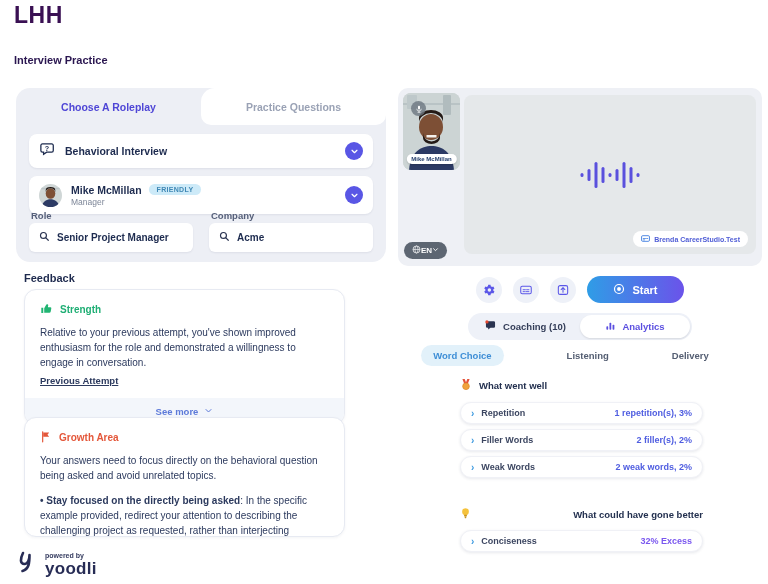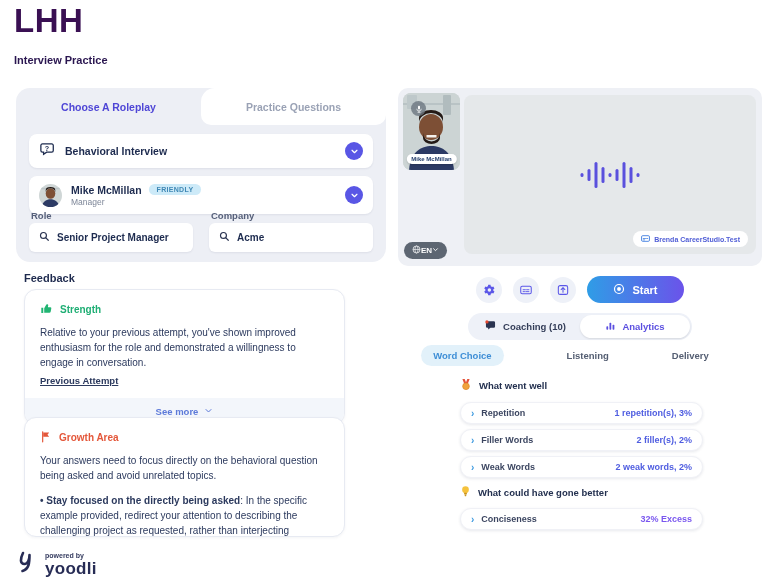--- a/index.html
+++ b/index.html
@@ -1,21 +1,21 @@
 <!DOCTYPE html>
 <html><head>
 <meta charset="utf-8">
 <style>
   * { margin:0; padding:0; box-sizing:border-box; }
   html,body { background:#fff; }
   body { font-family:"Liberation Sans", sans-serif; }
   #app { position:relative; width:768px; height:584px; background:#ffffff; overflow:hidden; color:#1e2a4e; }
 
   
-  .lhh-logo { position:absolute; left:14px; top:2px; font-size:33px; font-weight:900; color:#3a1053; letter-spacing:.5px; }
+  .lhh-logo { position:absolute; left:14px; top:2px; font-size:23px; font-weight:900; color:#3a1053; letter-spacing:.5px; }
   .page-title { position:absolute; left:14px; top:54px; font-size:11px; font-weight:700; color:#2a1650; }
 
   
   .config-panel { position:absolute; left:16px; top:88px; width:370px; height:174px; background:#edeff5; border-radius:14px; }
   .cfg-tabs { position:absolute; left:0; top:0; width:100%; height:37px; display:flex; }
   .cfg-tab { flex:1; display:flex; align-items:center; justify-content:center; font-size:10.5px; cursor:pointer; }
   .cfg-tab.inactive { background:#fff; border-radius:14px 10px 10px 10px; color:#9aa2b5; font-weight:600; }
   .cfg-tab.active { color:#4f46d6; font-weight:700; }
   .card-row { position:absolute; left:13px; right:13px; background:#fff; border-radius:8px; box-shadow:0 1px 2px rgba(25,39,80,.08); display:flex; align-items:center; padding:0 10px; }
   .row-scenario { top:46px; height:34px; gap:9px; }
@@ -74,21 +74,21 @@
   .subtab.selected { background:#e2f1fa; color:#3e8ed6; font-weight:700; border-radius:12px; padding:5px 12px; }
 
   
   .sections { position:absolute; left:460px; top:378px; width:243px; }
   .sec-heading { display:flex; align-items:center; gap:7px; font-size:9.5px; font-weight:700; color:#23304f; margin-bottom:9px; }
   .metric { background:#fff; border:1px solid #f0f1f6; border-radius:11px; height:22px; display:flex; align-items:center; padding:0 10px; margin-bottom:5px; box-shadow:0 1px 3px rgba(25,39,80,.10); font-size:9px; cursor:pointer; }
   .metric .chev { color:#3f9be0; font-weight:700; margin-right:7px; font-size:10px; }
   .metric .m-label { color:#3c4661; font-weight:600; }
   .metric .m-value { margin-left:auto; color:#4f5de0; font-weight:700; }
   .metric .m-value.purple { color:#7a57ef; }
-  .sec2 { margin-top:7px; }
+  .sec2 { margin-top:29px;justify-content:space-between; }
 
   
   .powered { position:absolute; left:16px; top:547px; display:flex; align-items:flex-end; gap:5px; }
   .powered-text { display:flex; flex-direction:column; line-height:1.1; }
   .powered-by { font-size:7px; font-weight:600; color:#333a5e; margin-bottom:1px; }
   .yoodli-word { font-size:17px; font-weight:700; color:#272c55; letter-spacing:.3px; }
 </style>
 </head>
 <body>
 

